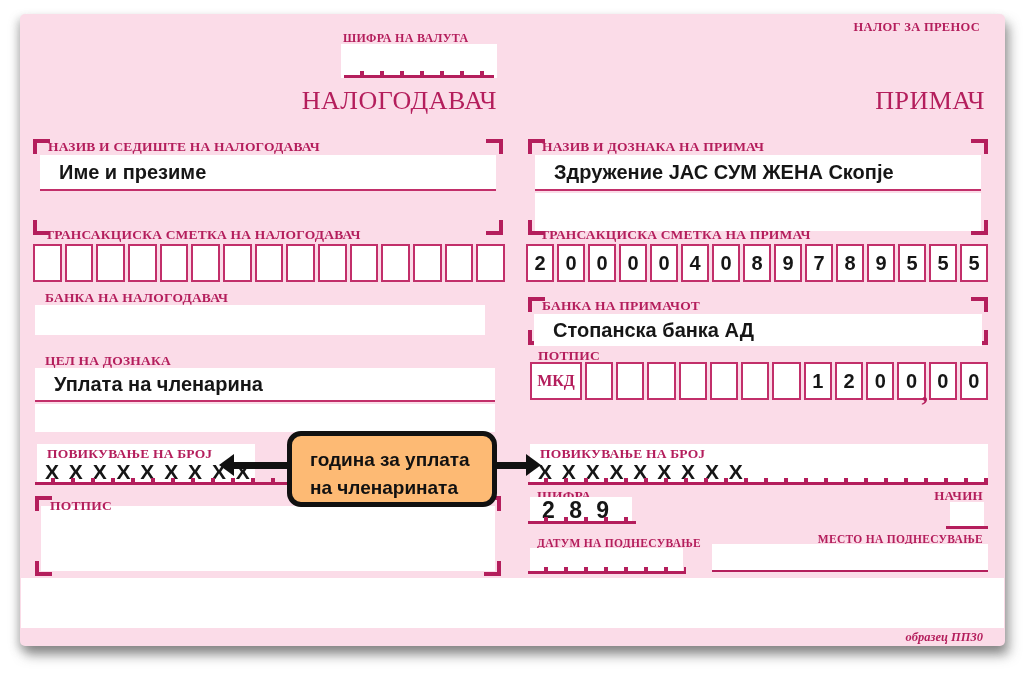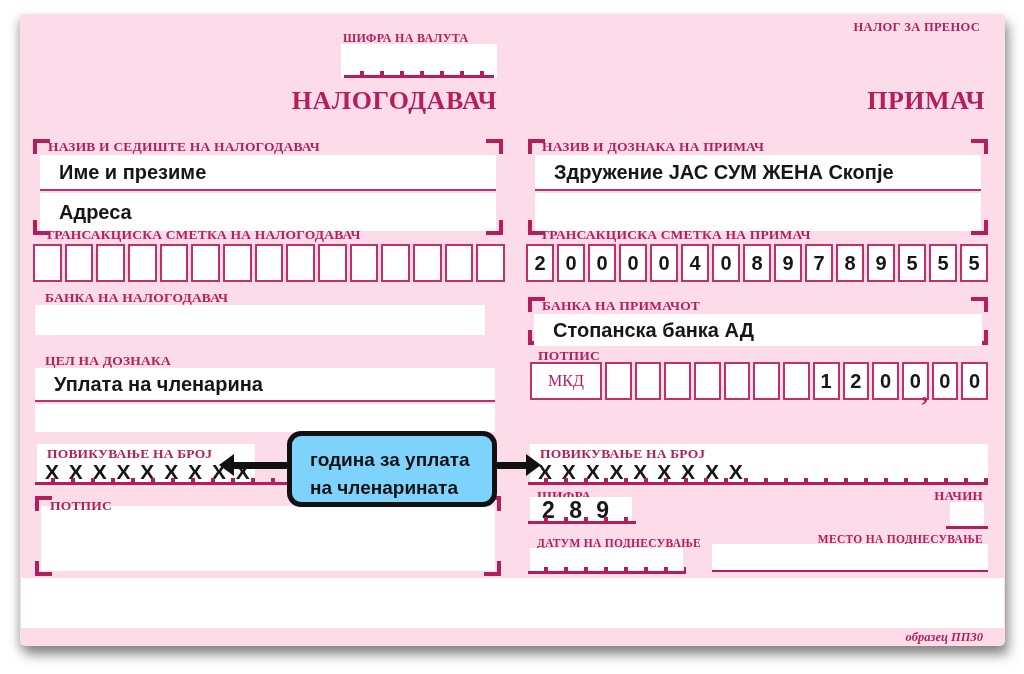--- a/index.html
+++ b/index.html
@@ -10,48 +10,48 @@
   }
   *{box-sizing:border-box;margin:0;padding:0}
   html,body{width:1024px;height:674px;background:#ffffff;overflow:hidden;
     font-family:"Liberation Serif","DejaVu Serif",serif;}
   .card{position:absolute;left:20px;top:14px;width:985px;height:632px;
     background:var(--pink);border-radius:5px;
     box-shadow:4px 9px 12px rgba(70,70,70,.55), -3px 4px 8px rgba(120,120,120,.35);}
   .abs{position:absolute}
   .lbl{color:var(--cr);font-weight:bold;font-size:13.5px;letter-spacing:.2px;white-space:nowrap}
   .lbl-sm{color:var(--cr);font-weight:bold;font-size:11.5px;letter-spacing:.3px;white-space:nowrap}
-  .hdr{color:var(--cr);font-weight:bold;font-size:26px;letter-spacing:.5px}
+  .hdr{color:var(--cr);font-weight:normal;font-size:26px;letter-spacing:.5px}
   .white{background:#fff}
   .val{font-family:"Liberation Sans","DejaVu Sans",sans-serif;font-weight:bold;
     font-size:20px;color:var(--ink);line-height:1;display:flex;align-items:center;padding-left:19px}
   .fieldline{border-bottom:2px solid var(--bd)}
   .tick{height:7px;border-bottom:3px solid var(--cr);
     background-image:repeating-linear-gradient(90deg,transparent 0 16px,var(--cr) 16px 20px);
     background-size:100% 4px;background-repeat:no-repeat;background-position:left bottom;}
   .cells{display:flex;gap:3px}
   .cells>div{flex:1;background:#fff;border:2px solid var(--bd);
     display:flex;align-items:center;justify-content:center;
     font-family:"Liberation Sans","DejaVu Sans",sans-serif;font-weight:bold;font-size:20px;color:var(--ink)}
   .bk{position:absolute;width:17px;height:15px;border:0 solid var(--cr)}
   .bk.tl{left:0;top:0;border-left-width:4px;border-top-width:4px}
   .bk.tr{right:0;top:0;border-right-width:4px;border-top-width:4px}
   .bk.bl{left:0;bottom:0;border-left-width:4px;border-bottom-width:4px}
   .bk.br{right:0;bottom:0;border-right-width:4px;border-bottom-width:4px}
   .xs{font-family:"Liberation Sans","DejaVu Sans",sans-serif;font-weight:600;
     font-size:21px;color:var(--ink);letter-spacing:2px;white-space:nowrap}
-  .callout{border:5px solid #111;border-radius:14px;background:#7dd3fc;z-index:6;
+  .callout{border:5px solid #111;border-radius:14px;background:#fdba74;z-index:6;
     font-family:"Liberation Sans","DejaVu Sans",sans-serif;font-weight:bold;font-size:19px;
     color:#111;line-height:1.45;padding:10px 0 0 18px}
   .bar{background:#111;height:7px;z-index:5}
   .tri{width:0;height:0;z-index:5}
   .tri.left{border-top:11px solid transparent;border-bottom:11px solid transparent;border-right:15px solid #111}
   .tri.right{border-top:11px solid transparent;border-bottom:11px solid transparent;border-left:15px solid #111}
-  .mkd{width:72px;background:#fff;border:2px solid var(--bd);color:var(--cr);
-    font-weight:normal;font-size:16px;display:flex;align-items:center;justify-content:center}
+  .mkd{width:52px;background:#fff;border:2px solid var(--bd);color:var(--cr);
+    font-weight:bold;font-size:16px;display:flex;align-items:center;justify-content:center}
   .formcode{color:var(--cr);font-weight:bold;font-style:italic;font-size:12.5px}
 </style>
 </head>
 <body>
 
 <div class="card">
 
   <div class="abs lbl-sm" style="right:25px;top:6px;font-size:12.5px">НАЛОГ ЗА ПРЕНОС</div>
 
   <div class="abs lbl-sm" style="left:323px;top:17px;font-size:12px">ШИФРА НА ВАЛУТА</div>
@@ -62,21 +62,20 @@
   <div class="abs hdr" style="left:200px;top:72px;width:277px;text-align:right">НАЛОГОДАВАЧ</div>
   <div class="abs hdr" style="right:20px;top:72px">ПРИМАЧ</div>
 
   <div class="abs" style="left:13px;top:125px;width:470px;height:96px">
     <span class="bk tl"></span>
     <span class="bk tr"></span>
     <span class="bk bl"></span>
     <span class="bk br"></span>
     <div class="abs lbl" style="left:15px;top:0">НАЗИВ И СЕДИШТЕ НА НАЛОГОДАВАЧ</div>
     <div class="abs white val fieldline" style="left:7px;right:7px;top:16px;height:36px">Име и презиме</div>
-    <div class="abs white val" style="left:7px;right:7px;top:54px;height:38px">Адреса</div>
   </div>
 
   <div class="abs lbl" style="left:25px;top:213px">ТРАНСАКЦИСКА СМЕТКА  НА НАЛОГОДАВАЧ</div>
   <div class="abs cells" style="left:13px;top:230px;width:472px;height:38px">
       <div></div>
       <div></div>
       <div></div>
       <div></div>
       <div></div>
       <div></div>

